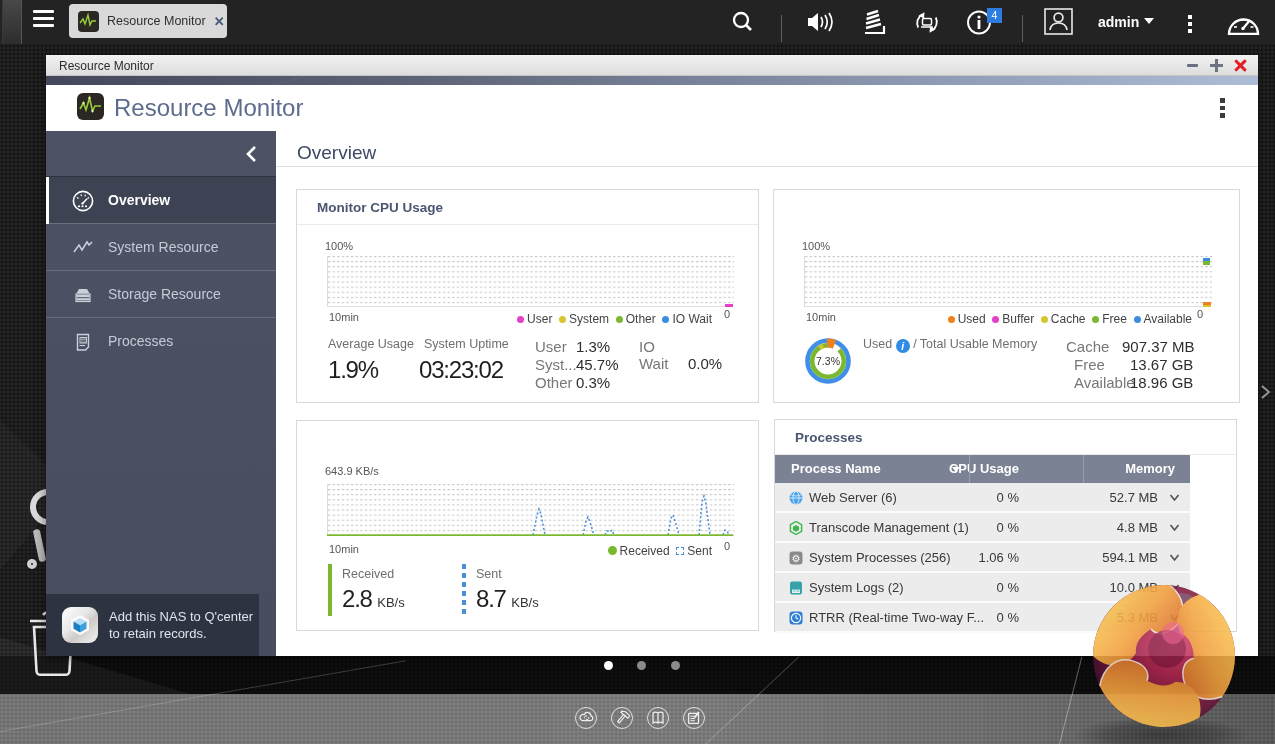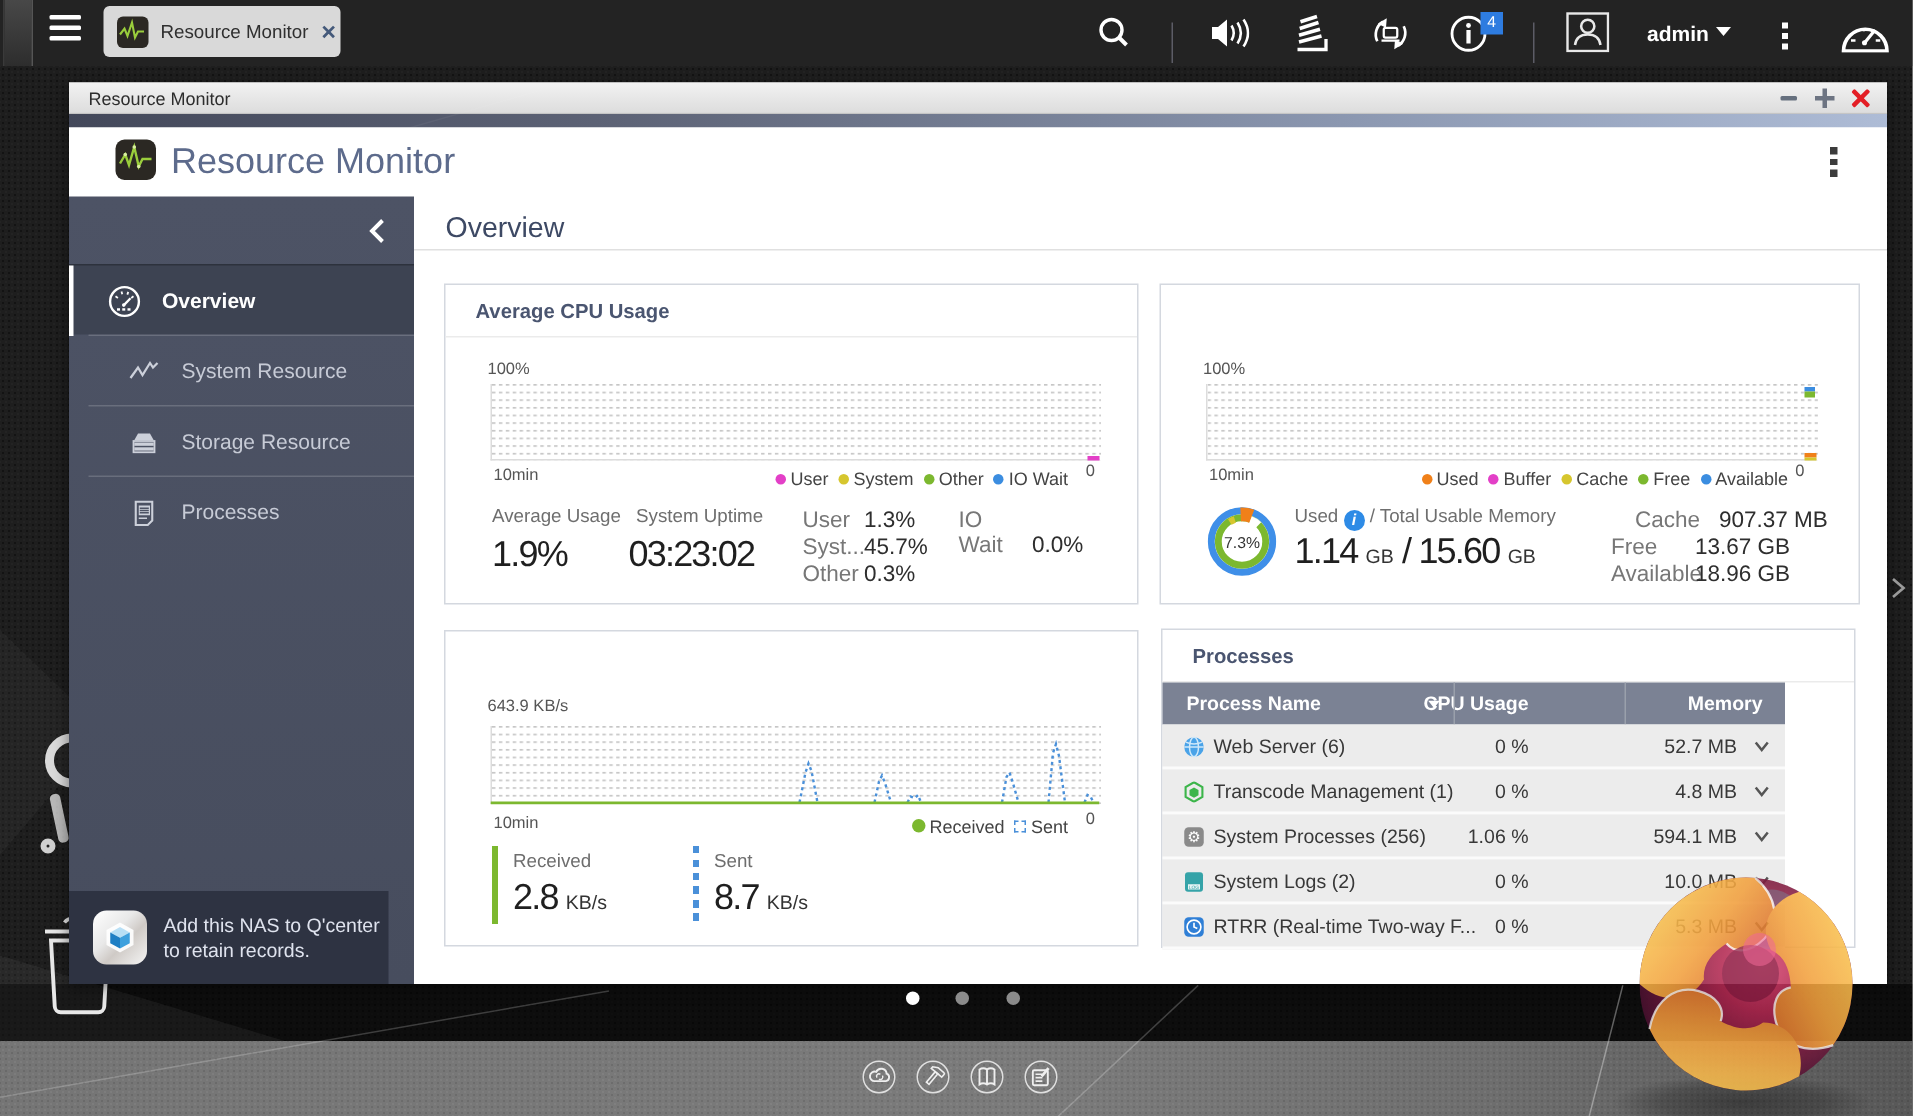--- a/index.html
+++ b/index.html
@@ -77,21 +77,21 @@
 #kebab2 { position:absolute; left:1174px; top:13px; }
 #kebab2 div { width:4.5px; height:4.5px; background:#3c3c3c; margin-bottom:3px; }
 
 
 #sidebar { position:absolute; left:0; top:76px; width:230px; height:525px;
   background:linear-gradient(to bottom,#4d5365,#474d5e); }
 #collapse { position:absolute; right:16px; top:14px; width:16px; height:18px; }
 .sitem { position:absolute; left:0; width:230px; height:47px; color:#c7cbd6; font-size:14px; }
 .sitem .lbl { position:absolute; left:62px; top:15px; }
 .sitem .ic { position:absolute; left:26px; top:13px; width:22px; height:22px; }
-.sitem.sep2 { border-top:1px solid rgba(255,255,255,0.17);margin-left:13px; }
+.sitem.sep2 { border-top:1px solid rgba(255,255,255,0.17); }
 #it1 { top:45px; background:#3d4352; color:#fff; font-weight:bold; border-top:1px solid rgba(0,0,0,0.25); }
 #it1:before { content:""; position:absolute; left:0; top:0; width:3px; height:47px; background:#fff; }
 #it2 { top:92px; } #it3 { top:139px; } #it4 { top:186px; }
 #it4:after, #it3:before, #it2:before { content:""; }
 #promo { position:absolute; left:0; top:463px; width:213px; height:62px; background:#2e3342; }
 #promoicon { position:absolute; left:16px; top:13px; width:36px; height:36px; border-radius:9px;
   background:linear-gradient(135deg,#ffffff 0%,#e8e8e8 40%,#cfcac6 60%,#f5f5f5 100%); }
 #promotext { position:absolute; left:63px; top:14px; font-size:13px; line-height:17px; color:#dfe3ee; }
 
 
@@ -306,21 +306,21 @@
             <path d="M24.5 14.6 l-6.5 3.6 v7.2 l6.5-3.6 z" fill="#3ea0dd"></path>
           </svg></div>
       <div id="promotext">Add this NAS to Q'center<br>to retain records.</div>
     </div>
   </div>
   <div id="content">
     <div id="ovh">Overview</div>
     <div id="ovhr"></div>
     <div class="card" id="card1">
       <div class="chead">
-          <span class="ct">Average CPU Usage</span>
+          <span class="ct">Monitor CPU Usage</span>
         </div>
       <div class="axlab" style="left:28px;top:50px">100%</div>
       <div class="grid" style="left:30px;top:66px;width:406px;height:51px">
           <svg width="406" height="51">
             <defs>
               <pattern id="g1" width="4.6" height="5.1" patternUnits="userSpaceOnUse">
                 <rect x="0" y="0" width="2.3" height="1.1" fill="#c6c6c6"></rect>
               </pattern>
             </defs>
             <rect width="406" height="51" fill="url(#g1)"></rect>
@@ -364,22 +364,21 @@
       </div>
       <svg class="abs" style="left:31px;top:148px" width="46" height="46" viewBox="0 0 46 46">
         <circle cx="23" cy="23" r="20.5" fill="none" stroke="#3f8fe8" stroke-width="4.6"></circle>
         <circle cx="23" cy="23" r="15.8" fill="none" stroke="#7cb82f" stroke-width="4.6"></circle>
         <path d="M28.3 8.4 A15.5 15.5 0 0 1 34.0 12.0" fill="none" stroke="#fff" stroke-width="5"></path>
         <path d="M22.1 5.0 A18 18 0 0 1 29.5 6.2" fill="none" stroke="#f08019" stroke-width="9.2"></path>
         <path d="M14.8 9.9 A15.5 15.5 0 0 1 18.2 8.3" fill="none" stroke="#d6c62e" stroke-width="4.6"></path>
         <text x="23" y="27" font-size="10.5" fill="#333" text-anchor="middle" font-family="Liberation Sans">7.3%</text>
       </svg>
       <div class="slab" style="left:89px;top:147px">Used <span style="display:inline-block;width:14px;height:14px;border-radius:50%;background:#2e8be6;color:#fff;font-size:10.5px;text-align:center;line-height:14px;font-style:italic;font-weight:bold;vertical-align:-2px">i</span> / Total Usable Memory</div>
-      <div class="bignum" style="left:89px;top:164px">1.14 <span class="unit">GB</span> / 15.60 <span class="unit">GB</span></div>
-      <div class="mini" style="left:316px;top:148px"><span class="k" style="width:56px">Cache</span><span class="v">907.37 MB</span></div>
+      <div class="mini" style="left:292px;top:148px"><span class="k" style="width:56px">Cache</span><span class="v">907.37 MB</span></div>
       <div class="mini" style="left:300px;top:166px"><span class="k" style="width:56px">Free</span><span class="v">13.67 GB</span></div>
       <div class="mini" style="left:300px;top:184px"><span class="k" style="width:56px">Available</span><span class="v">18.96 GB</span></div>
     </div>
     <div class="card" id="card3">
       <div class="axlab" style="left:28px;top:44px">643.9 KB/s</div>
       <div class="grid" style="left:30px;top:63px;width:406px;height:52px">
           <svg width="406" height="52">
             <defs>
               <pattern id="g3" width="4.6" height="5.1" patternUnits="userSpaceOnUse">
                 <rect x="0" y="0" width="2.3" height="1.1" fill="#c6c6c6"></rect>

